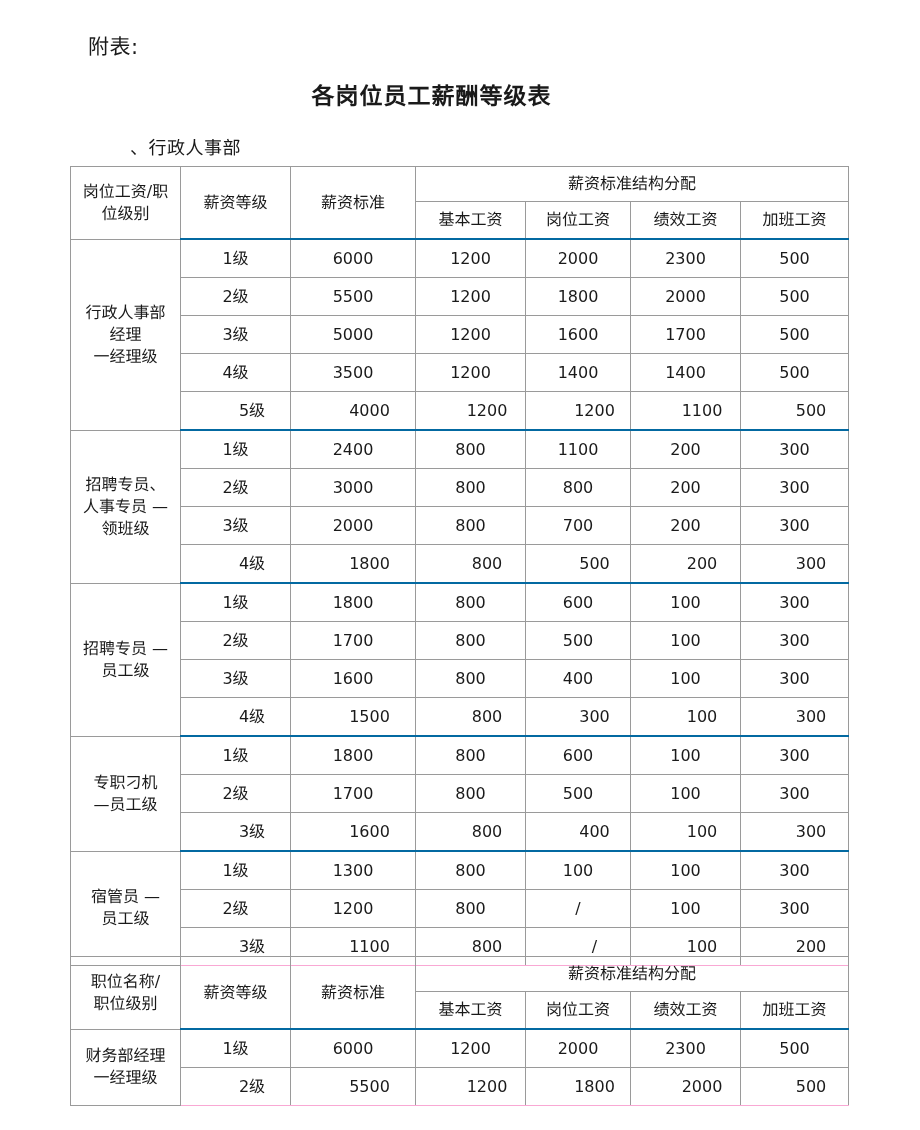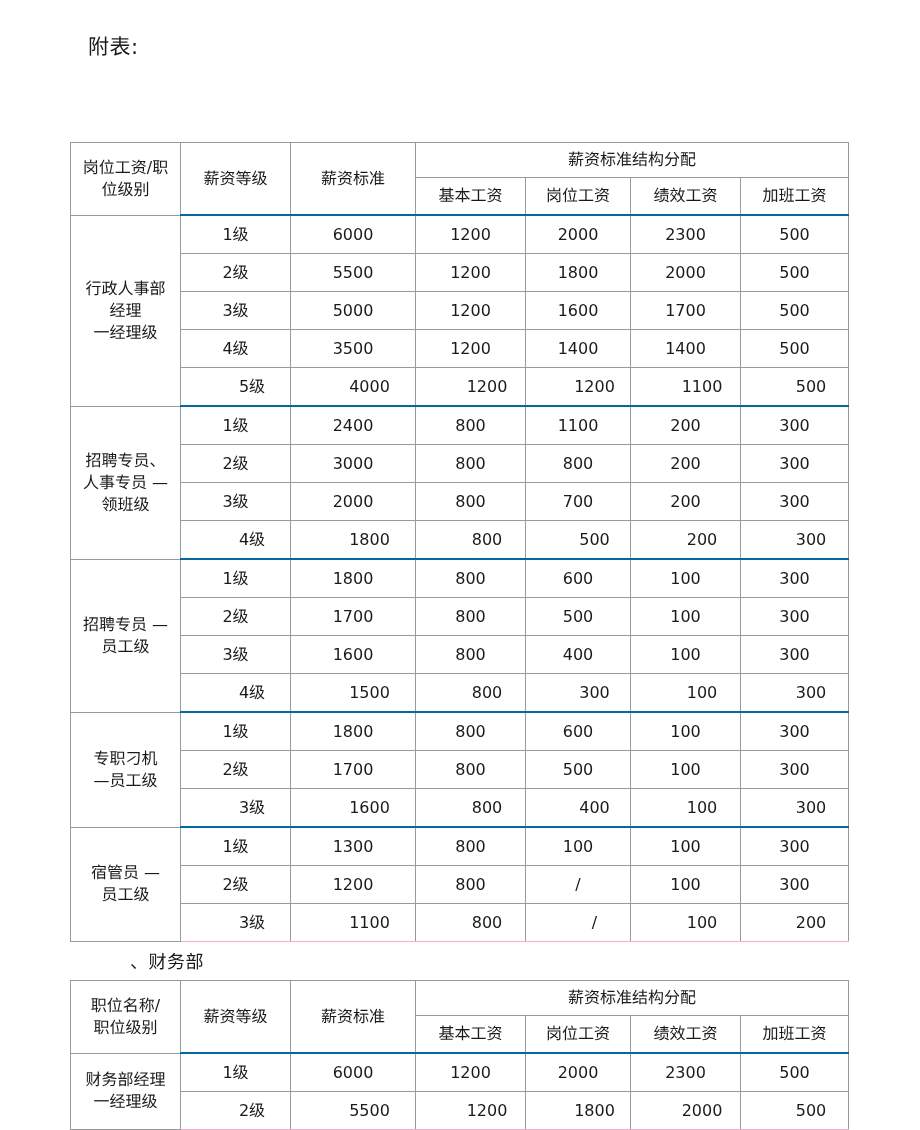--- a/index.html
+++ b/index.html
@@ -132,22 +132,24 @@
     border-top: 1px solid #c3c3c3;
   }
 </style>
 </head>
 <body>
 
 <div class="page">
 
   <div class="attach-label">附表:</div>
 
+  <div class="doc-title">各岗位员工薪酬等级表</div>
 
   <div class="tbl-block" id="block-admin">
+    <div class="section-label">、行政人事部</div>
 
     <table class="sal">
       <colgroup>
         <col class="c0">
           <col class="c1">
           <col class="c2">
           <col class="c3">
         <col class="c4">
           <col class="c5">
           <col class="c6">
@@ -342,21 +344,20 @@
             <td class="num">800</td>
             <td class="num">/</td>
             <td class="num">100</td>
             <td class="num">200</td>
           </tr>
         </tbody>
     </table>
   </div>
 
   <div class="tbl-block" id="block-finance">
-    <div class="section-label">、财务部</div>
 
     <table class="sal">
       <colgroup>
         <col class="c0">
           <col class="c1">
           <col class="c2">
           <col class="c3">
         <col class="c4">
           <col class="c5">
           <col class="c6">

